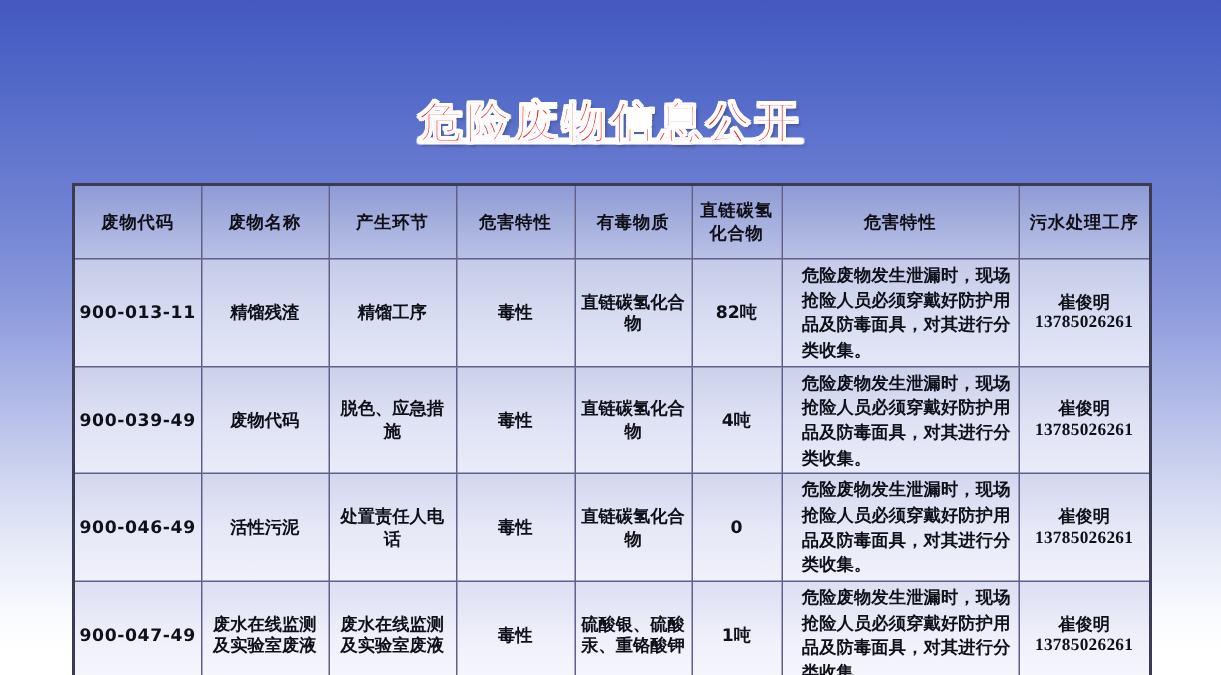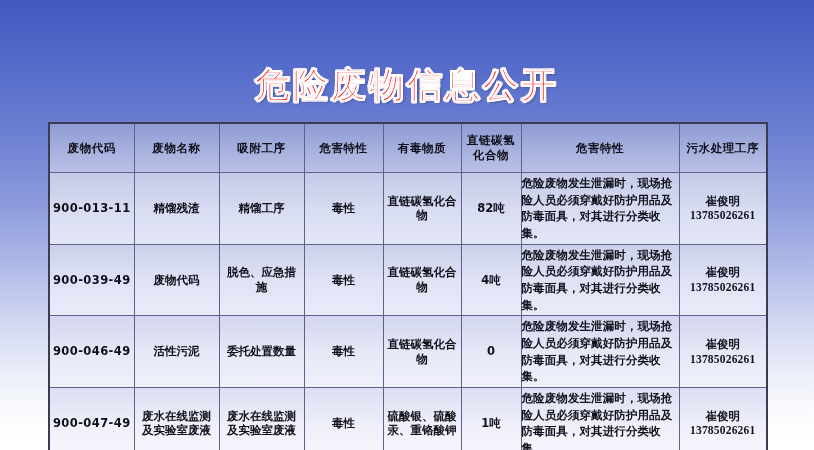--- a/index.html
+++ b/index.html
@@ -35,36 +35,37 @@
   #title-wrap {
     position: absolute;
     left: 0;
     top: 62px;
     width: 814px;
     text-align: center;
   }
   #slide-title {
     display: inline-block;
     font-family: "DejaVu Sans", "Liberation Sans", sans-serif;
-    font-size: 35px;
+    font-size: 29px;
     font-weight: bold;
     letter-spacing: 3px;
     color: #ee1111;
     -webkit-text-stroke: 0.6px #ffffff;
     text-shadow:
        1px 0 0 #ffffff,
       -1px 0 0 #ffffff,
        0 1px 0 #ffffff,
        0 -1px 0 #ffffff,
        1px 1px 0 #ffffff,
       -1px -1px 0 #ffffff,
        1px -1px 0 #ffffff,
       -1px 1px 0 #ffffff,
        2px 2px 2px rgba(40,40,90,0.35);
     white-space: nowrap;
+    text-decoration: underline;
   }
 
   
   #table-wrap {
     position: absolute;
     left: 48px;
     top: 122px;
     width: 718px;
   }
   table.waste {
@@ -110,21 +111,21 @@
     letter-spacing: 0.4px;
   }
   tbody td.qty {
     font-size: 8px;
     font-weight: normal;
   }
   tbody td.emg {
     font-size: 7.6px;
     font-weight: bold;
     text-align: left;
-    padding-left: 0;
+    padding-left: 13px;
     padding-right: 3px;
     line-height: 1.45;
     letter-spacing: 0.1px;
   }
   tbody td.phone {
     font-weight: normal;
     font-size: 11px;
   }
   tbody td.phone .pname {
     font-weight: bold;
@@ -165,21 +166,21 @@
           <col class="c-haz">
         <col class="c-tox">
           <col class="c-qty">
           <col class="c-emg">
           <col class="c-tel">
       </colgroup>
       <thead>
         <tr>
           <th>废物代码</th>
           <th>废物名称</th>
-          <th>吸附工序</th>
+          <th>产生环节</th>
           <th>危害特性</th>
           <th>有毒物质</th>
           <th>直链碳氢化合物</th>
           <th>危害特性</th>
           <th>污水处理工序</th>
         </tr>
       </thead>
       <tbody>
         <tr class="r1">
           <td class="code">900-013-11</td>
@@ -203,21 +204,21 @@
           <td class="qty">4吨</td>
           <td class="emg">危险废物发生泄漏时，现场抢险人员必须穿戴好防护用品及防毒面具，对其进行分类收集。</td>
           <td class="phone">
             <span class="pname">崔俊明</span>
             <span class="pnum">13785026261</span>
           </td>
         </tr>
         <tr class="r3">
           <td class="code">900-046-49</td>
           <td class="multiline">活性污泥</td>
-          <td class="multiline">委托处置数量</td>
+          <td class="multiline">处置责任人电话</td>
           <td>毒性</td>
           <td class="multiline">直链碳氢化合物</td>
           <td class="qty">0</td>
           <td class="emg">危险废物发生泄漏时，现场抢险人员必须穿戴好防护用品及防毒面具，对其进行分类收集。</td>
           <td class="phone">
             <span class="pname">崔俊明</span>
             <span class="pnum">13785026261</span>
           </td>
         </tr>
         <tr class="r4">

